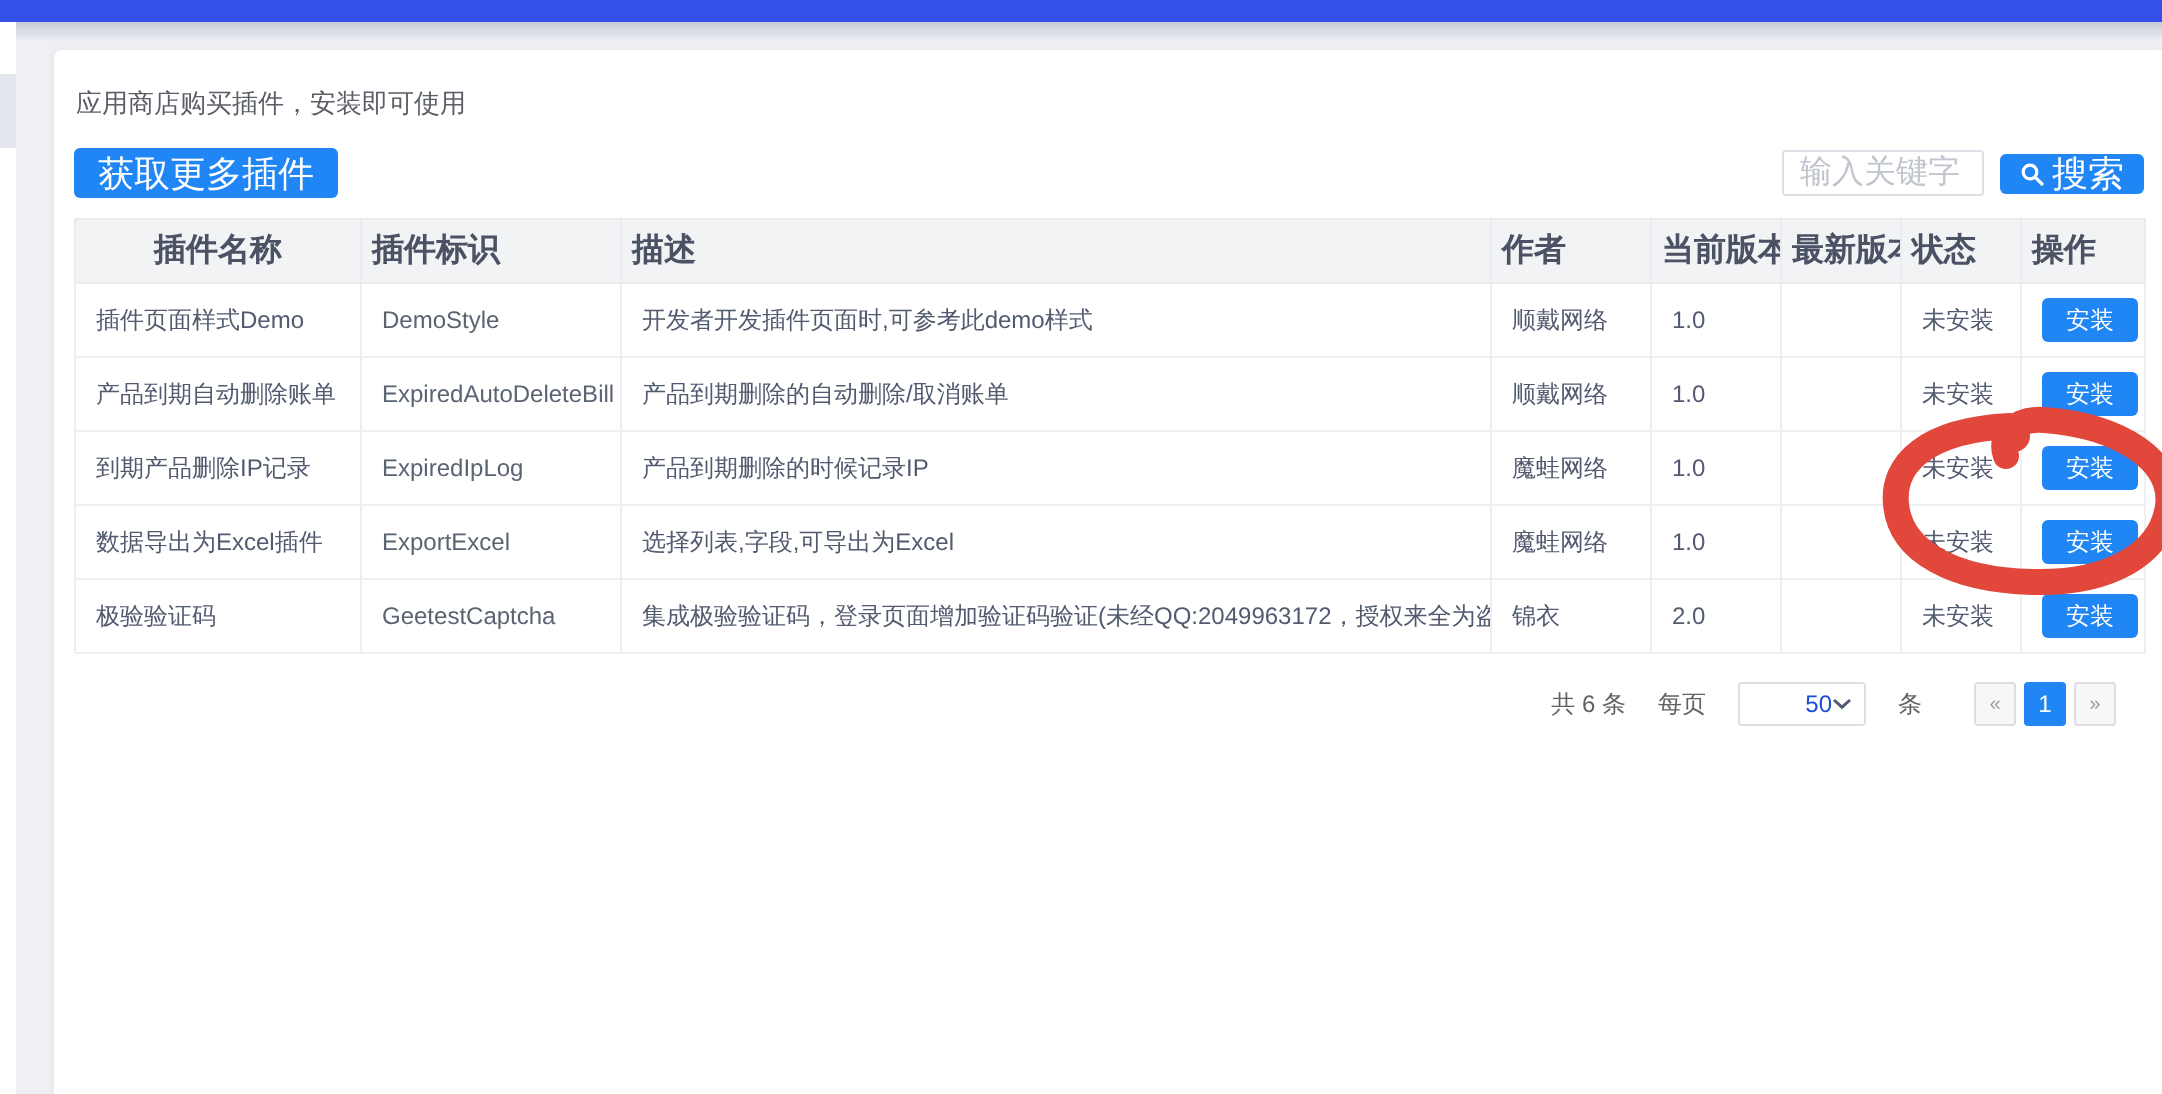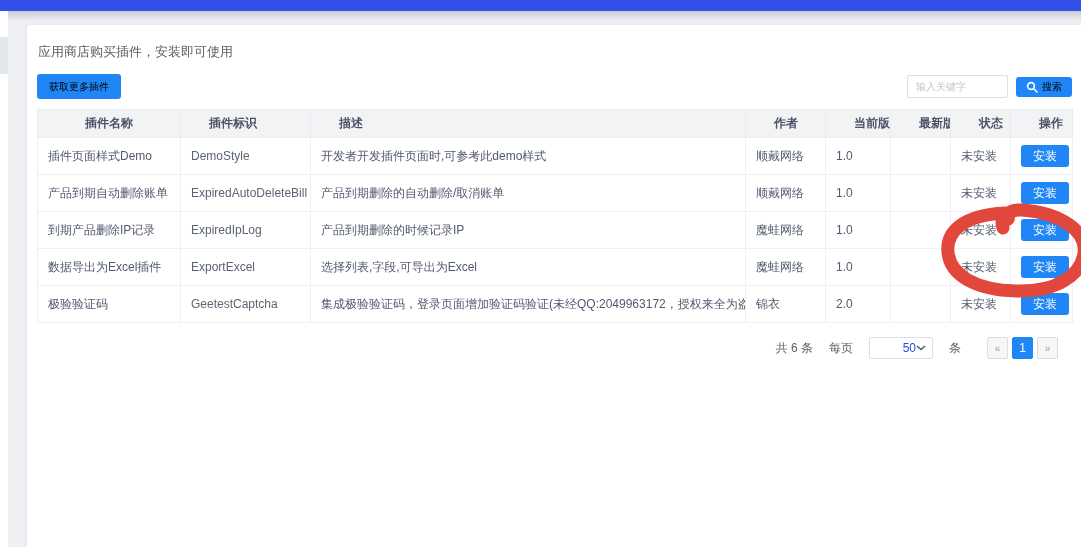--- a/index.html
+++ b/index.html
@@ -30,39 +30,39 @@
     background:#ffffff; border-radius:4px 0 0 0;
     box-shadow:0 1px 5px rgba(60,70,90,0.08);
     padding:18px 9px 0 10px; z-index:2;
   }
   .intro { margin:0 0 0 1px; font-size:13px; color:#5a5e66; }
   .toolbar {
     margin-top:13px; display:flex; justify-content:space-between;
     align-items:center;
   }
   .btn-primary {
-    background:#2086f6; color:#000000; border:none; border-radius:3px;
-    font-size:10px; height:25px; padding:0 12px; cursor:pointer;
+    background:#2086f6; color:#ffffff; border:none; border-radius:3px;
+    font-size:18px; height:25px; padding:0 12px; cursor:pointer;
     font-family:"Liberation Sans", sans-serif;
   }
   .search-area { display:flex; align-items:center; gap:8px; }
   .search-input {
     width:101px; height:23px; border:1px solid #dcdfe6; border-radius:2px;
-    padding:0 8px; font-size:10px; color:#0369a1; outline:none;
+    padding:0 8px; font-size:16px; color:#0369a1; outline:none;
     font-family:"Liberation Sans", sans-serif;
   }
   .search-input::placeholder { color:#c0c4cc; }
   .search-btn { display:flex; align-items:center; gap:4px; height:20px; padding:0 10px; }
   table {
     margin-top:10px; width:100%; border-collapse:collapse;
     table-layout:fixed; font-size:12px; color:#515a6e;
   }
   thead th {
     background:#f1f3f5; font-weight:bold; text-align:left;
-    padding:5px 28px; border:1px solid #e9ebef; font-size:12px;
+    padding:5px 5px; border:1px solid #e9ebef; font-size:16px;
     color:#4a5264; white-space:nowrap; overflow:hidden;
   }
   thead th.center { text-align:center; }
   tbody td {
     padding:7px 10px; border:1px solid #edeff2; background:#fff;
     white-space:nowrap; overflow:hidden; height:28px;
   }
   tbody tr.row-alt td { background:#f5f6f8; }
   .code-cell { color:#5b6472; }
   .install-btn {

